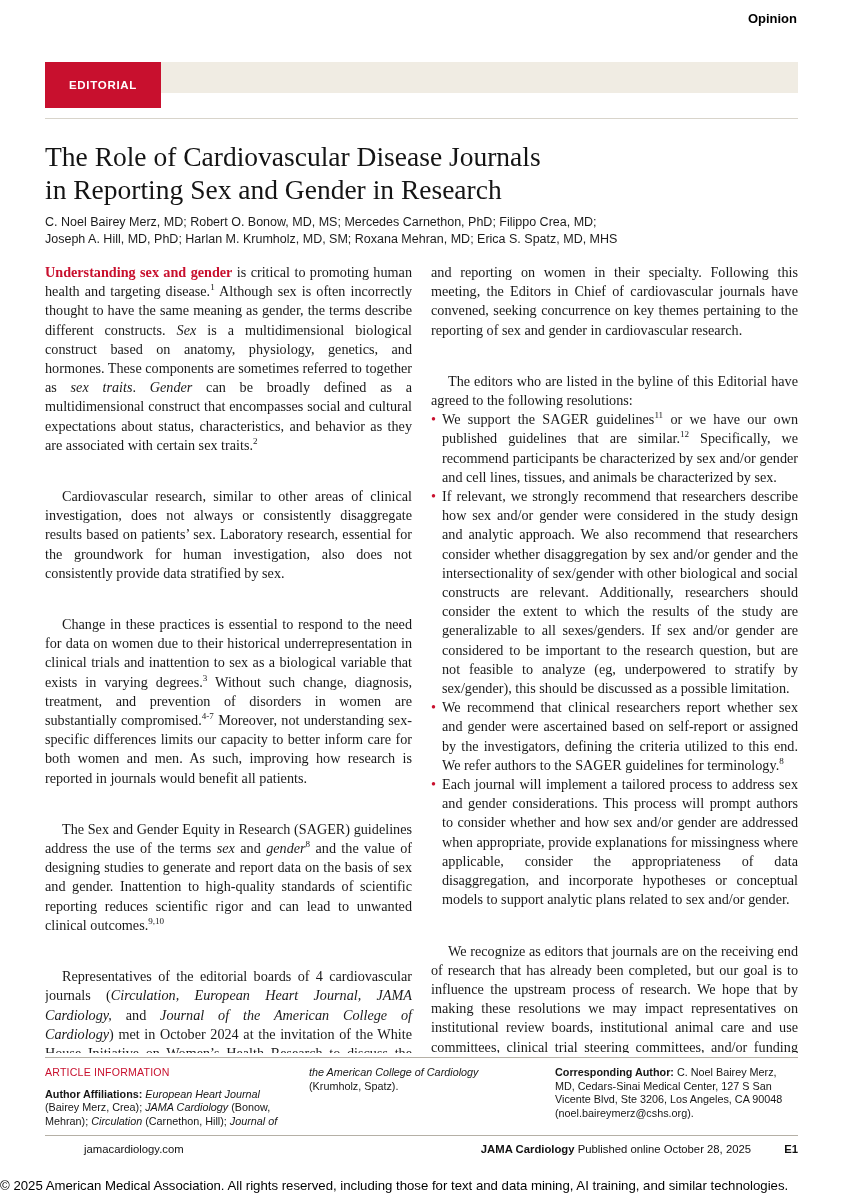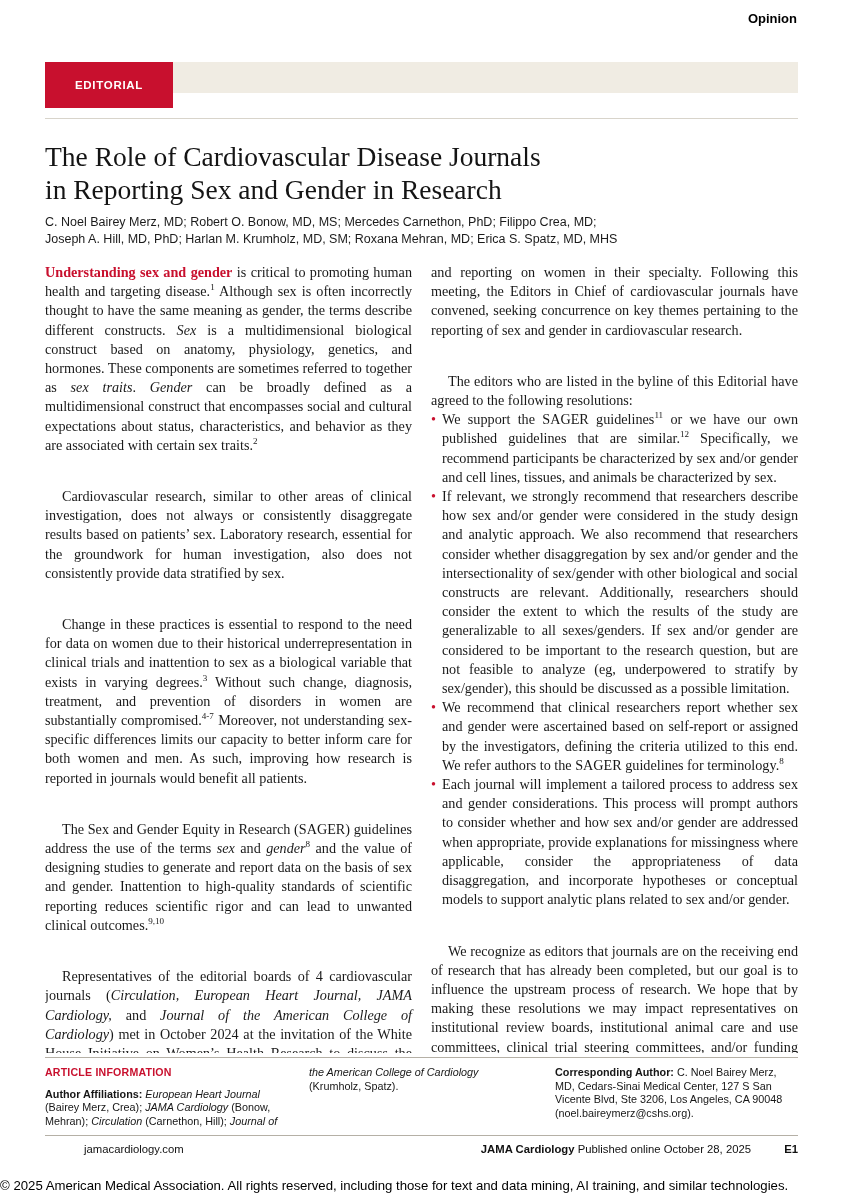--- a/index.html
+++ b/index.html
@@ -2,21 +2,21 @@
 <html lang="en"><head>
 <meta charset="utf-8">
 <style>
   html,body{margin:0;padding:0;background:#ffffff;}
   .page{position:relative;width:843px;height:1200px;background:#ffffff;overflow:hidden;
         font-family:"Liberation Sans",sans-serif;color:#111;}
   
   .opinion{position:absolute;top:11px;right:46px;font-size:13px;font-weight:700;color:#000;}
   .kicker-row{position:absolute;top:62px;left:45px;width:753px;height:46px;}
   .kicker-band{position:absolute;left:108px;right:0;top:0;height:31px;background:#f0ece3;}
-  .kicker{position:absolute;left:0;top:0;width:128px;height:46px;background:#c8102e;color:#fff;
+  .kicker{position:absolute;left:0;top:0;width:116px;height:46px;background:#c8102e;color:#fff;
           display:flex;align-items:center;justify-content:center;
           font-size:11.5px;font-weight:700;letter-spacing:.7px;}
   .top-rule{position:absolute;top:118px;left:45px;width:753px;border-top:1px solid #d8d4cb;}
   .title{position:absolute;top:140px;left:45px;width:753px;
          font-family:"Liberation Serif",serif;font-size:27.5px;line-height:33px;color:#141414;}
   .byline{position:absolute;top:214px;left:45px;width:753px;font-size:12.5px;line-height:17px;color:#1b1b1b;}
   
   .body-cols{position:absolute;top:263px;left:45px;width:753px;height:790px;display:flex;gap:19px;
              overflow:hidden;font-family:"Liberation Serif",serif;font-size:14.2px;line-height:19.2px;
              color:#191919;text-align:justify;-webkit-hyphens:auto;hyphens:auto;}
@@ -25,21 +25,21 @@
   .indent{text-indent:17px;margin-top:32px;}
   .lead{color:#c8102e;font-weight:700;}
   sup{font-size:64%;line-height:0;}
   .bullet{position:relative;padding-left:11px;margin:0;}
   .dot{position:absolute;left:0;top:0;color:#c8102e;text-indent:0;}
   
   .info-rule{position:absolute;top:1057px;left:45px;width:753px;border-top:1px solid #b5b0a6;}
   .info-grid{position:absolute;top:1066px;left:45px;width:753px;display:grid;
              grid-template-columns:236px 218px 243px;column-gap:28px;
              font-size:10.8px;line-height:13.6px;color:#161616;}
-  .info-heading{color:#c8102e;font-weight:700;font-size:10.6px;letter-spacing:.2px;margin:0 0 8px 0;}
+  .info-heading{color:#c8102e;font-weight:400;font-size:10.6px;letter-spacing:.2px;margin:0 0 8px 0;}
   .info-text{margin:0;}
   
   .footer-rule{position:absolute;top:1135px;left:45px;width:753px;border-top:1px solid #b5b0a6;}
   .footer{position:absolute;top:1143px;left:45px;width:753px;display:flex;justify-content:space-between;
           align-items:baseline;font-size:11.3px;color:#111;}
   .footer a{color:#111;text-decoration:none;padding-left:39px;}
   .journal{font-weight:700;}
   .pageno{font-weight:700;margin-left:30px;}
   .copyright{position:absolute;top:1178px;left:0;width:843px;text-align:left;font-size:13.2px;color:#000;}
 </style>

